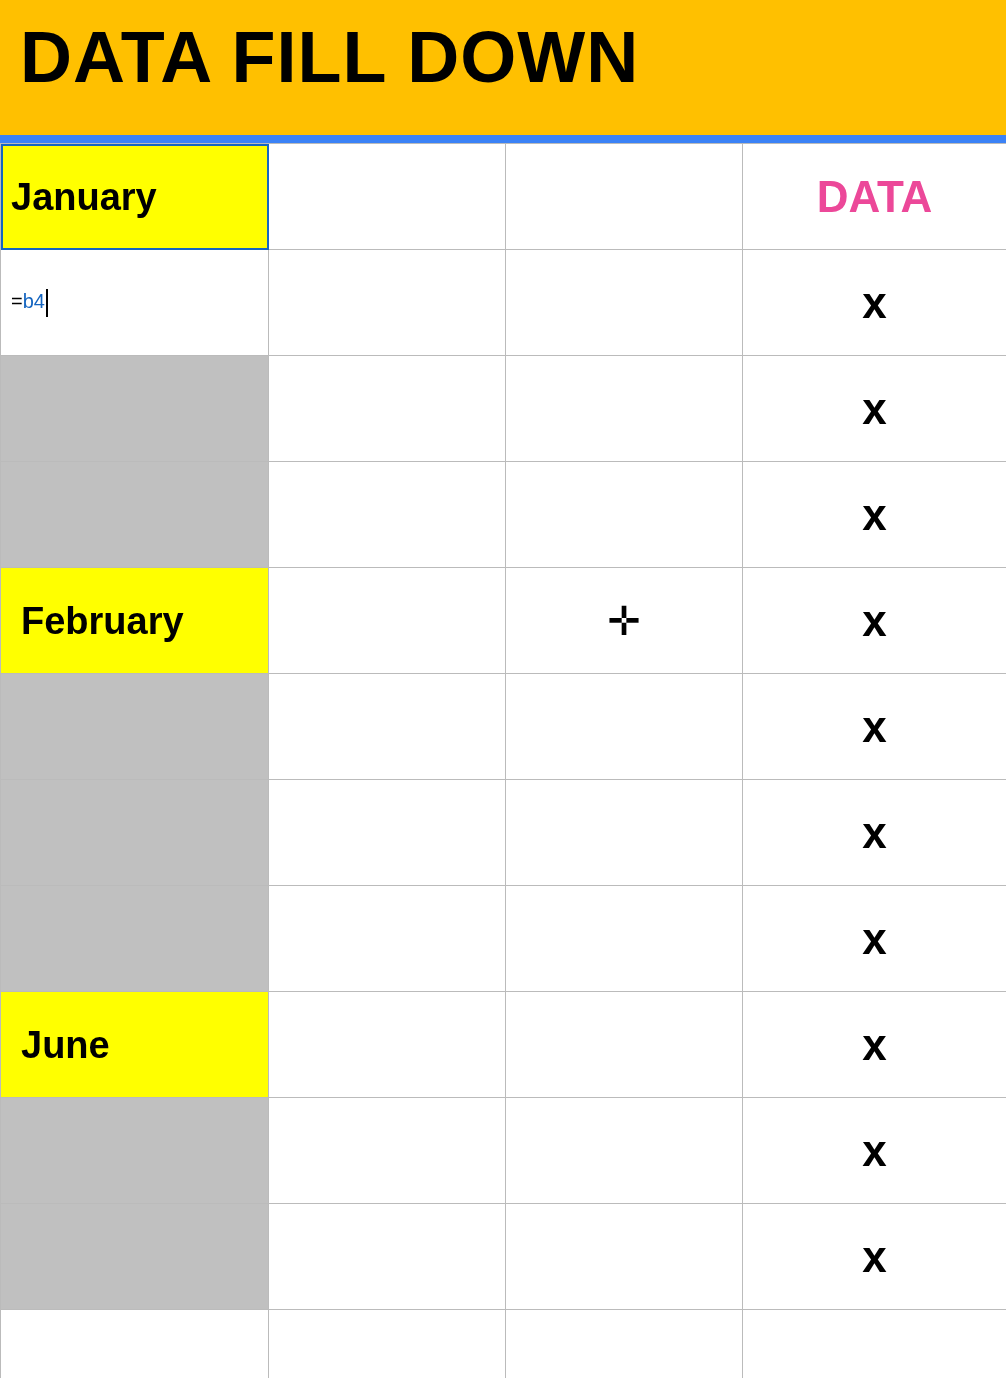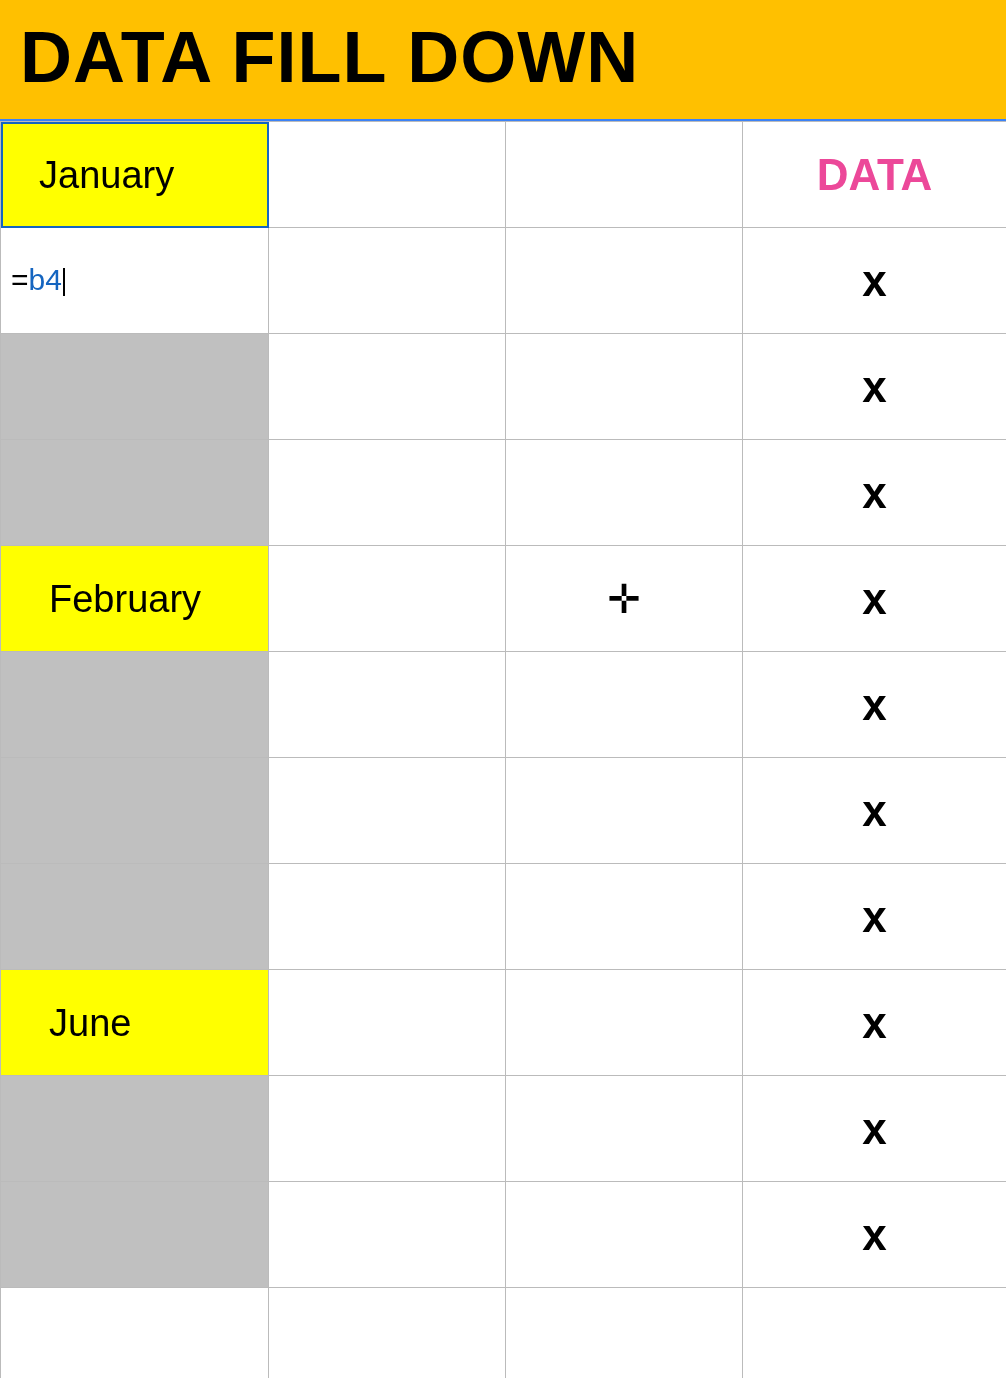--- a/index.html
+++ b/index.html
@@ -18,22 +18,22 @@
 
     .spreadsheet-container {
       width: 1006px;
       min-height: 1378px;
       background: #fff;
     }
 
     
     .title-banner {
       background: #FFC000;
-      padding: 18px 20px 22px 20px;
-      border-bottom: 2px solid #3b82f6;
+      padding: 18px 20px 38px 20px;
+      border-bottom: 8px solid #3b82f6;
     }
 
     .title-banner h1 {
       font-size: 72px;
       font-weight: 900;
       color: #000;
       letter-spacing: 1px;
       line-height: 1.1;
     }
 
@@ -67,28 +67,27 @@
 
     .cell.selected {
       background: #FFFF00;
       outline: 2px solid #1565C0;
       outline-offset: -2px;
       z-index: 2;
     }
 
     .cell-text {
       font-size: 38px;
-      font-weight: 400;
+      font-weight: 700;
       color: #000;
       line-height: 1;
-      margin-left: 28px;
     }
 
     .cell-formula {
-      font-size: 30px;
+      font-size: 20px;
       font-weight: 400;
       color: #000;
       line-height: 1;
     }
 
     .cell-formula .blue-text {
       color: #1565C0;
     }
 
     .cell-data {

